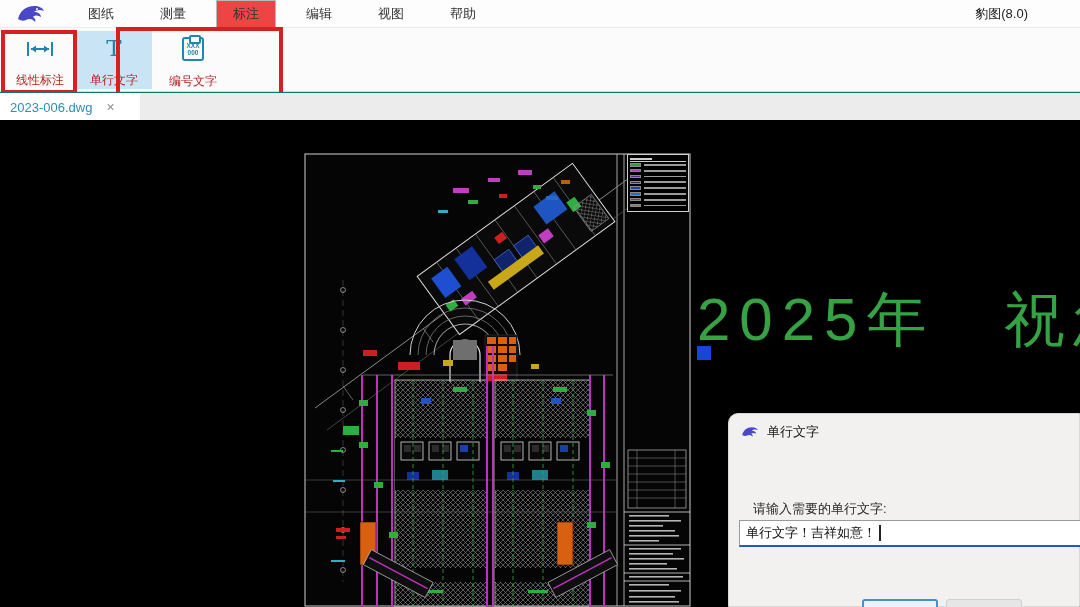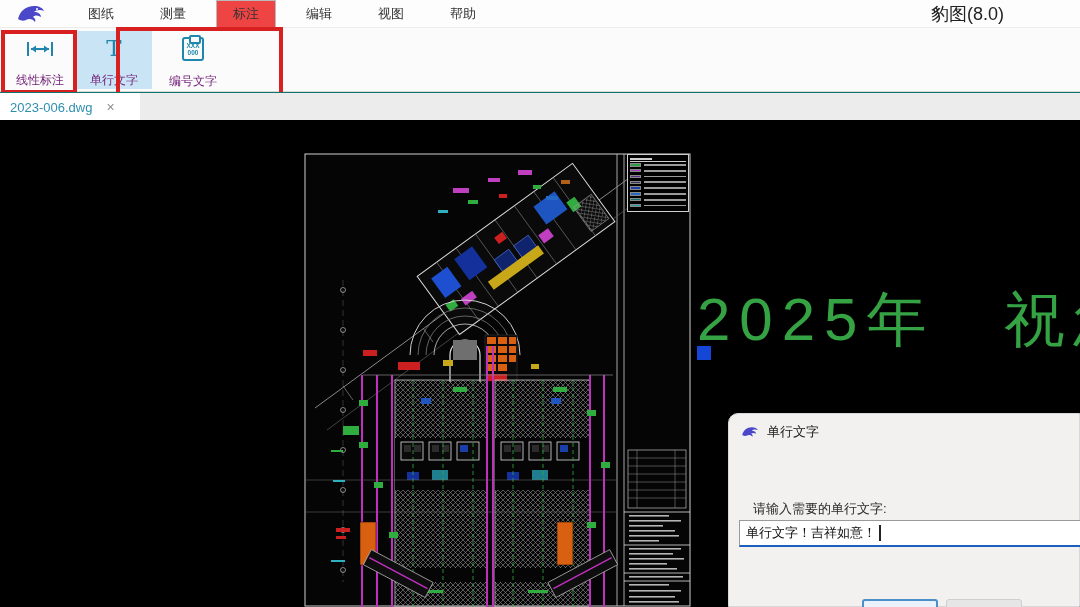--- a/index.html
+++ b/index.html
@@ -6,29 +6,29 @@
   html,body { width:1080px; height:607px; overflow:hidden; background:#fff;
     font-family:"Liberation Sans","DejaVu Sans",sans-serif; }
   body { position:relative; }
 
   
   .menubar { position:absolute; left:0; top:0; width:1080px; height:28px;
     background:#fdfdfd; display:flex; align-items:center; border-bottom:1px solid #ececec; }
   .logo { width:30px; height:22px; margin-left:16px; margin-right:12px; }
   .menu-item { font-size:13px; color:#333; padding:4px 16px; margin-left:14px; cursor:default; }
   .menu-item.active { border:1px solid #b9b9b9; background:#ef4444; }
-  .app-title { margin-left:auto; margin-right:76px; font-size:18px; color:#222; }
+  .app-title { margin-left:auto; margin-right:52px; font-size:13px; color:#222; }
 
   
   .toolbar { position:absolute; left:0; top:28px; width:1080px; height:64px;
     background:#fbfbfb; border-bottom:1px solid #d9d9d9; display:flex; align-items:flex-start; }
   .tb-btn { margin-top:3px; height:58px; display:flex; flex-direction:column;
     align-items:center; justify-content:flex-start; padding-top:6px; }
   .tb-btn .ic { height:26px; display:flex; align-items:center; justify-content:center; }
-  .tb-btn .lbl { font-size:12px; color:#701a75; margin-top:12px; white-space:nowrap; }
+  .tb-btn .lbl { font-size:12px; color:#b91c1c; margin-top:12px; white-space:nowrap; }
   .tb-btn.active { background:#c9e4f5; }
   .t-glyph { font-family:"DejaVu Serif","Liberation Serif",serif; font-size:23px;
     color:#1f87ad; line-height:1; }
   .num-icon { width:22px; height:24px; border:2px solid #1f87ad; border-radius:3px;
     position:relative; display:flex; flex-direction:column; align-items:center; justify-content:center; }
   .num-icon:before { content:""; position:absolute; top:-4px; left:5px; width:8px; height:5px;
     border:2px solid #1f87ad; border-radius:2px; background:#fbfbfb; }
   .num-icon span { font-size:6.5px; font-weight:bold; color:#1f87ad; line-height:1.1; }
   .redbox { position:absolute; border:4px solid #d92020; pointer-events:none; }
   .redbox1 { left:1px; top:30px; width:76px; height:64px; }

